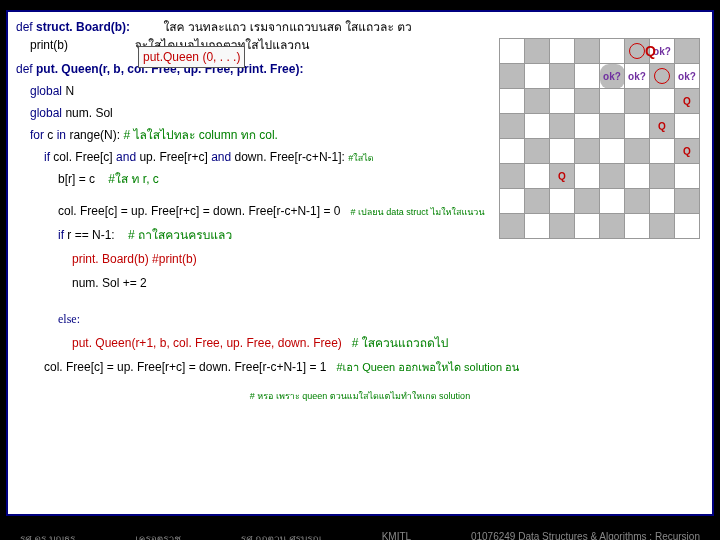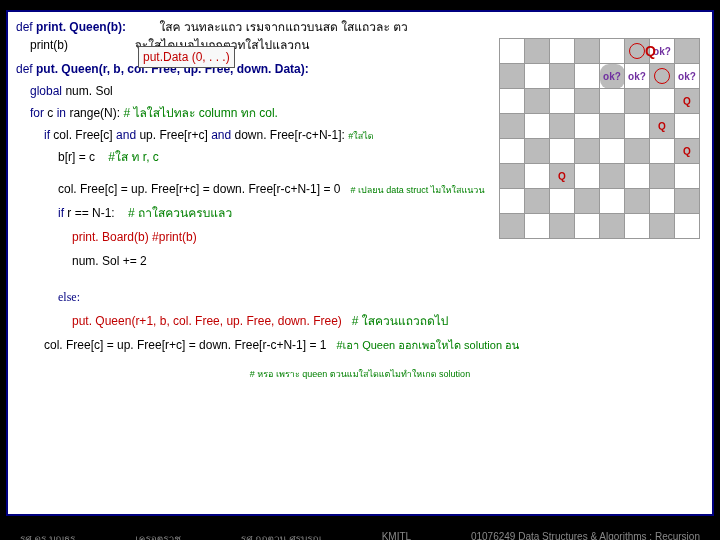--- a/index.html
+++ b/index.html
@@ -25,38 +25,42 @@
 </style>
 </head>
 <body>
 
 <div class="slide">
   <div class="content">
 
     <div class="code">
       <div>
         <span class="kw">def</span>
-        <span class="fn">print. Queen(b):</span>
+        <span class="fn">struct. Board(b):</span>
         &nbsp;&nbsp;&nbsp;&nbsp;&nbsp;&nbsp;&nbsp;&nbsp;
         <span>ใสค วนทละแถว     เรมจากแถวบนสด     ใสแถวละ  ตว</span>
       </div>
       <div class="i1">
         <span>print(b)</span>
         &nbsp;&nbsp;&nbsp;&nbsp;&nbsp;&nbsp;&nbsp;&nbsp;&nbsp;&nbsp;&nbsp;&nbsp;&nbsp;&nbsp;&nbsp;&nbsp;&nbsp;&nbsp;
         <span>จะใสไดเมอไมถกตวทใสไปแลวกน</span>
       </div>
       <div style="position:absolute; left:130px; top:34px; border:1px solid #555; padding:1px 4px; background:#f8f8f8;">
-        <span class="red">put.Data (0, . . .)</span>
+        <span class="red">put.Queen (0, . . .)</span>
       </div>
 
       <div style="margin-top:6px;">
         <span class="kw">def</span>
-        <span class="fn">put. Queen(r, b, col. Free, up. Free, down. Data):</span>
-      </div>
-
+        <span class="fn">put. Queen(r, b, col. Free, up. Free, print. Free):</span>
+      </div>
+
+      <div class="i1" style="margin-top:4px;">
+        <span class="kw">global</span>
+        <span>N</span>
+      </div>
       <div class="i1" style="margin-top:4px;">
         <span class="kw">global</span>
         <span>num. Sol</span>
       </div>
 
       <div class="i1" style="margin-top:4px;">
         <span class="kw">for</span>
         <span>c</span>
         <span class="kw">in</span>
         <span>range(N):</span>

